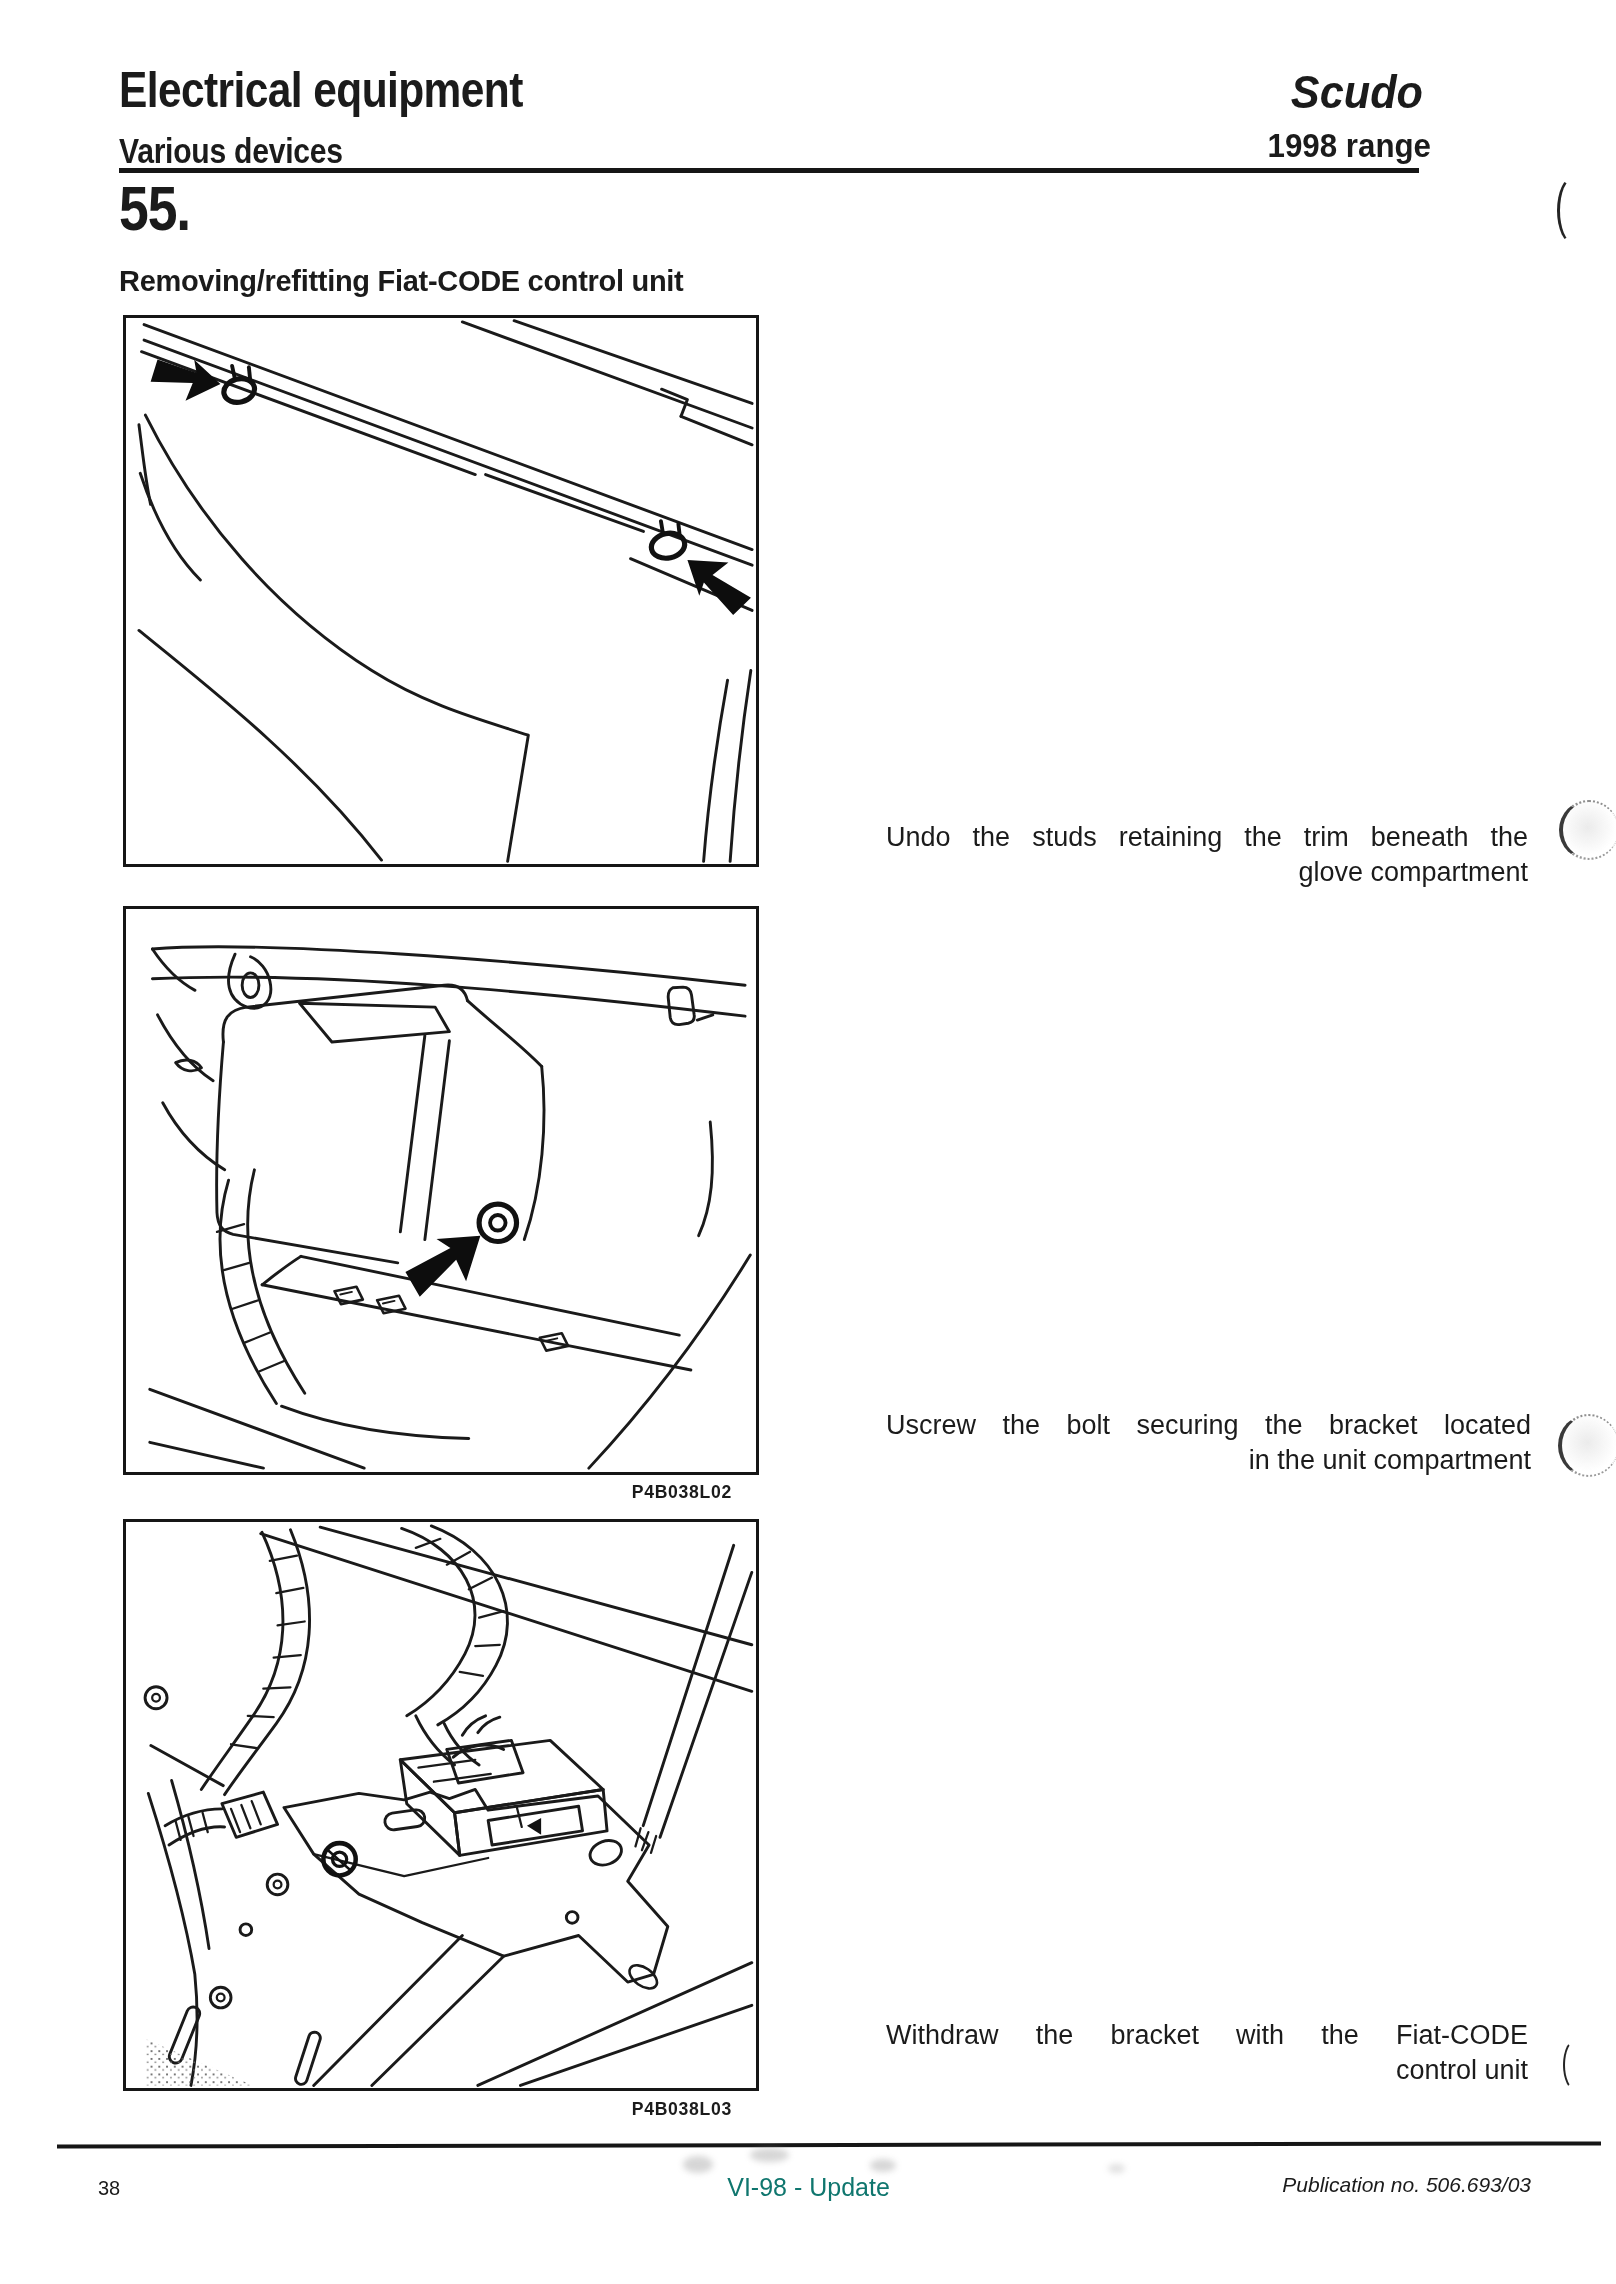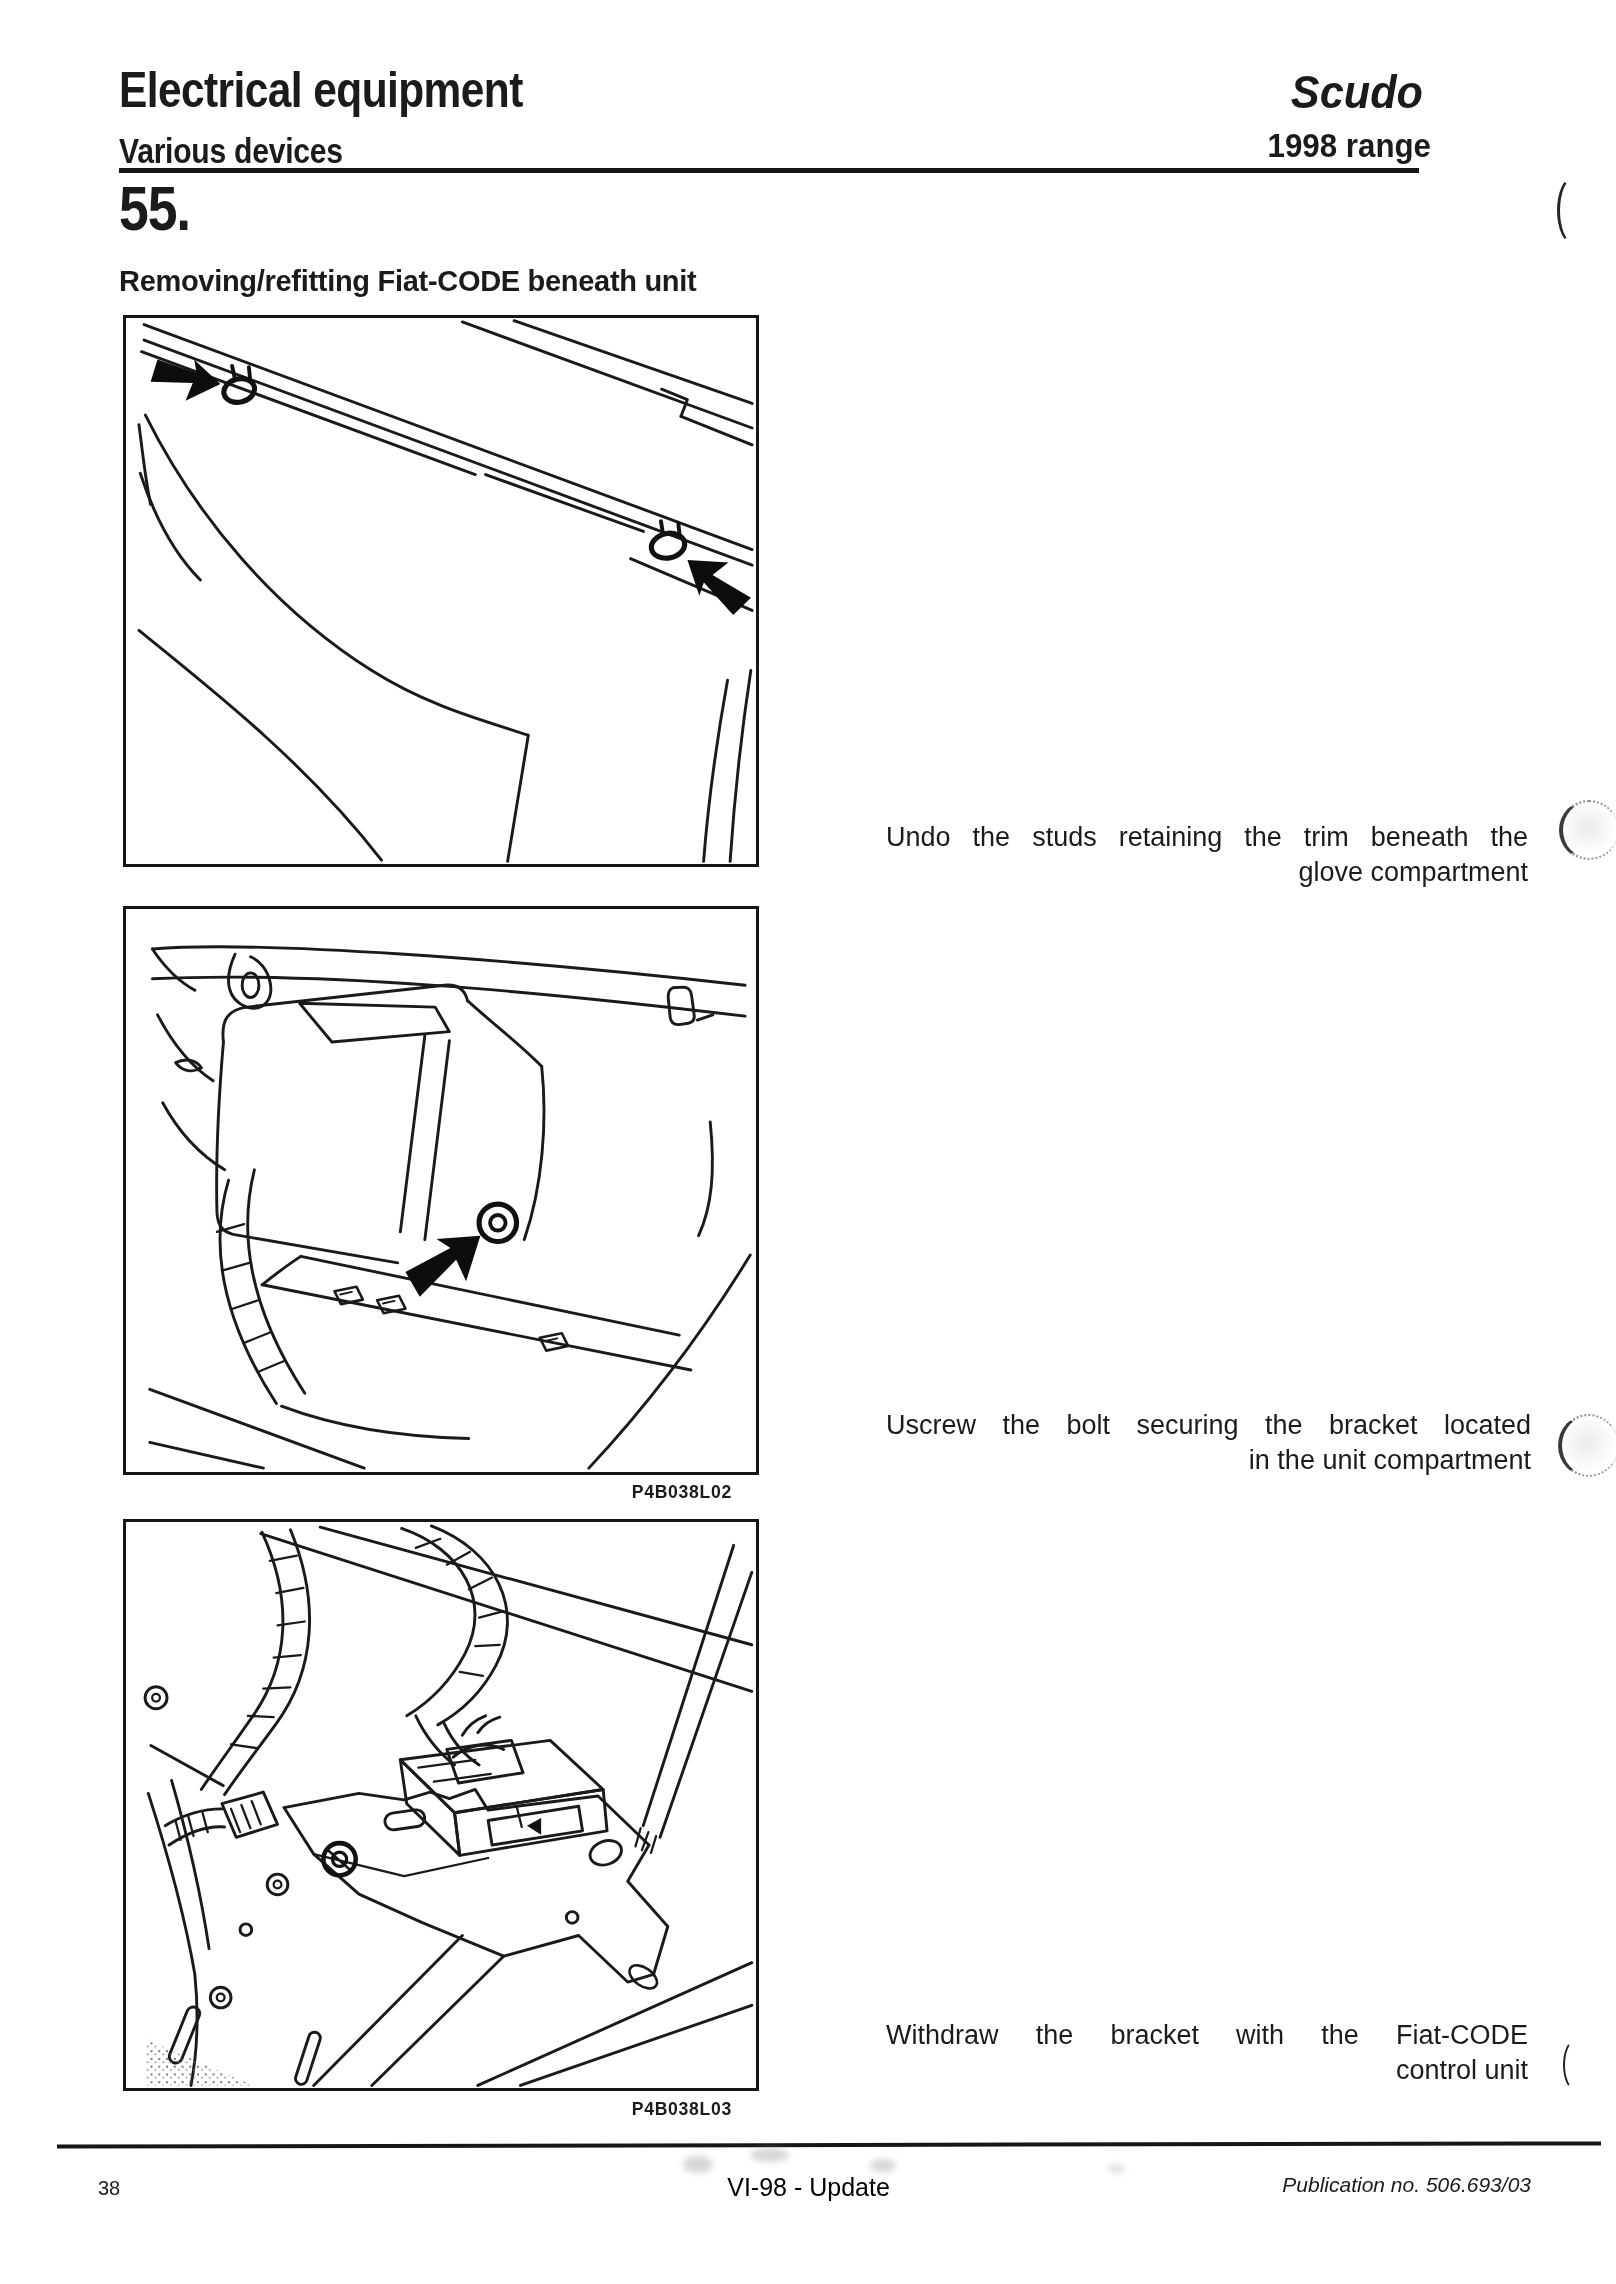--- a/index.html
+++ b/index.html
@@ -24,21 +24,21 @@
   .proc-heading{font-weight:700;font-size:29px;line-height:1.1;letter-spacing:-0.3px;white-space:nowrap;}
   
   .fig-frame{border:3.3px solid #161616;background:#fff;}
   .fig-frame svg{display:block;width:100%;height:100%;}
   .fig-label{font-weight:700;font-size:17.6px;letter-spacing:0.7px;text-align:right;}
   .caption{font-size:27px;line-height:35px;}
   .caption .l1{text-align:justify;text-align-last:justify;}
   .caption .l2{text-align:right;}
   
   .foot-page{font-size:20px;}
-  .foot-center{font-size:25px;color:#000000;text-align:center;}
+  .foot-center{font-size:25px;color:#0f766e;text-align:center;}
   .foot-pub{font-size:21px;font-style:italic;white-space:nowrap;text-align:right;}
   
   .paren{border-radius:50%;border:2.6px solid transparent;}
   .paren-strong{border-left:3.3px solid #242424;}
   .punch{border-radius:50%;
          border-left:4.6px solid #3a3a3a;border-top:2px dotted #8f8f8f;
          border-bottom:2px dotted #9a9a9a;border-right:1.3px dotted #cfcfcf;
          background:radial-gradient(circle at 45% 45%,rgba(60,60,60,.10),rgba(0,0,0,0) 65%);}
   .smudge{background:#9a9a9a;border-radius:50%;filter:blur(3.3px);opacity:.4;}
 </style>
@@ -54,21 +54,21 @@
     <div class="h-model">Scudo</div>
   </div>
   <div class="abs" style="right:186px;top:128px;width:456px;">
     <div class="h-range">1998 range</div>
   </div>
 
   <div class="abs rule" style="left:119px;top:168px;width:1300px;height:4.6px;"></div>
 
   <div class="abs sec-num" style="left:119px;top:177px;">55.</div>
 
-  <div class="abs proc-heading" style="left:119px;top:266px;">Removing/refitting Fiat-CODE beneath unit</div>
+  <div class="abs proc-heading" style="left:119px;top:266px;">Removing/refitting Fiat-CODE control unit</div>
 
   <div class="abs fig-frame" style="left:123px;top:315px;width:630px;height:546px;">
     <svg viewBox="0 0 974 844" xmlns="http://www.w3.org/2000/svg">
       <g stroke="#1a1a1a" stroke-width="4.5" fill="none" stroke-linecap="round" stroke-linejoin="round">
         <path d="M 28 10 L 968 358"></path>
         <path d="M 28 34 L 968 382"></path>
         <path d="M 24 52 L 540 242"></path>
         <path d="M 556 242 L 800 330"></path>
         <path d="M 520 6 L 968 170"></path>
         <path d="M 600 4 L 968 132"></path>

